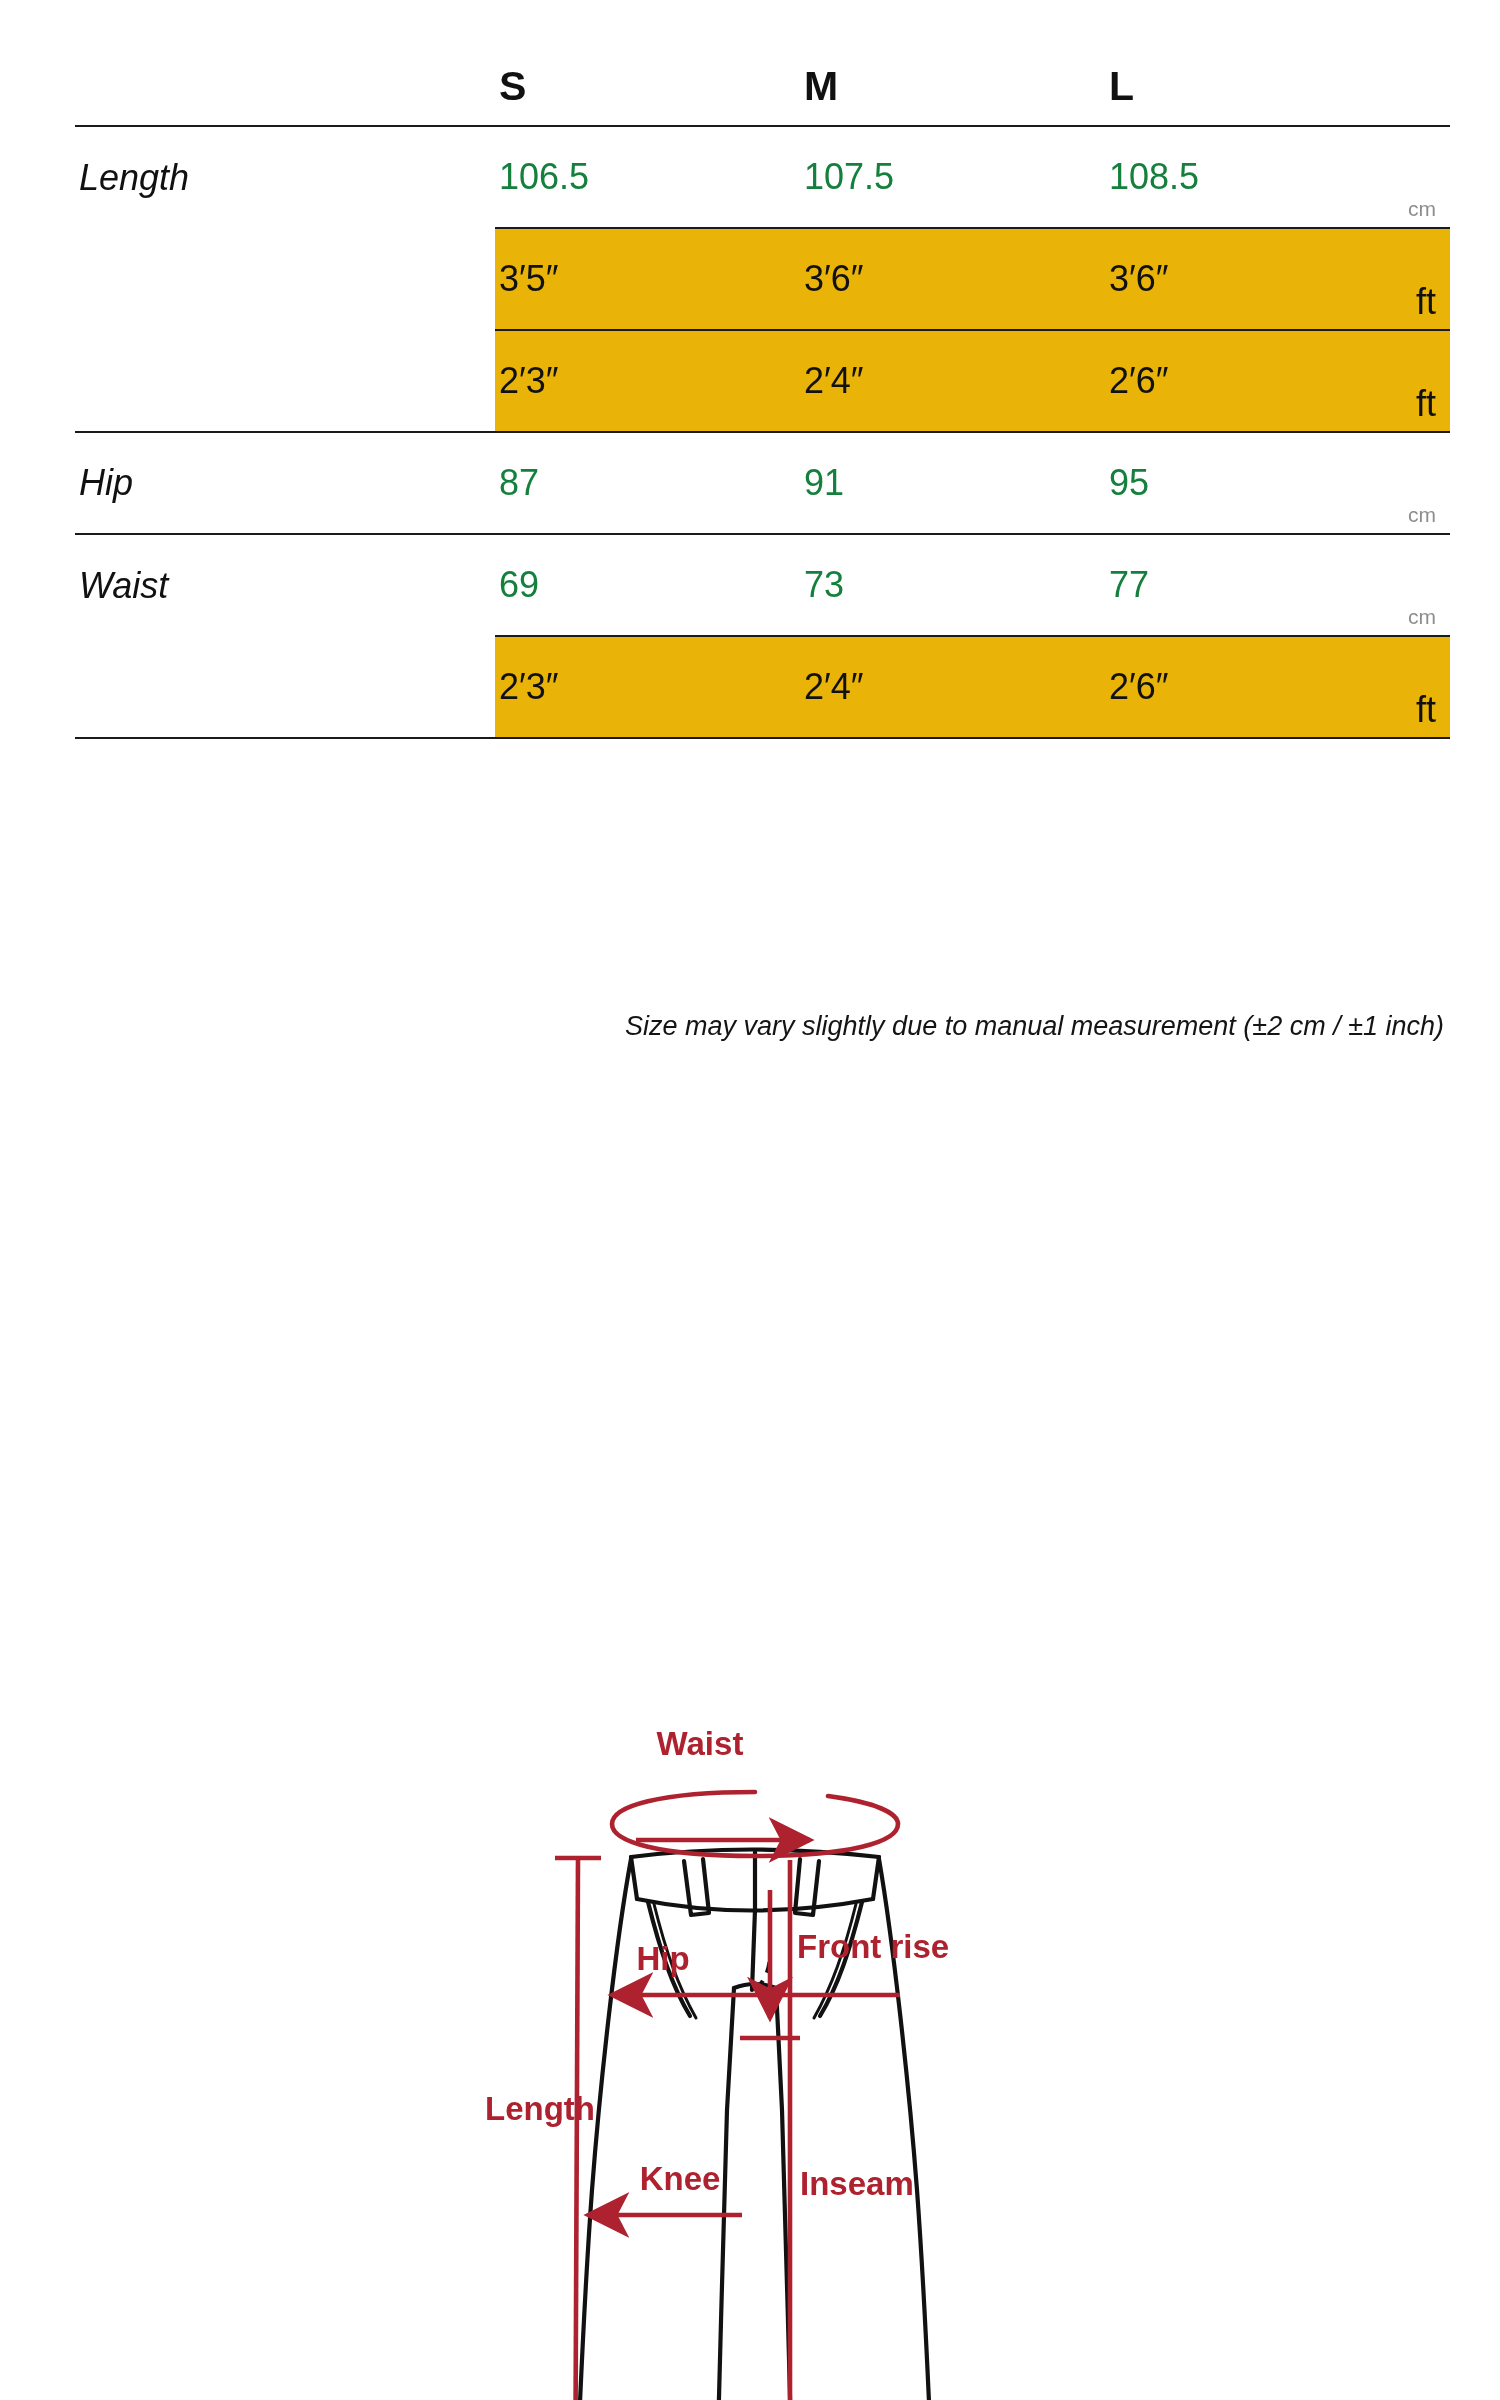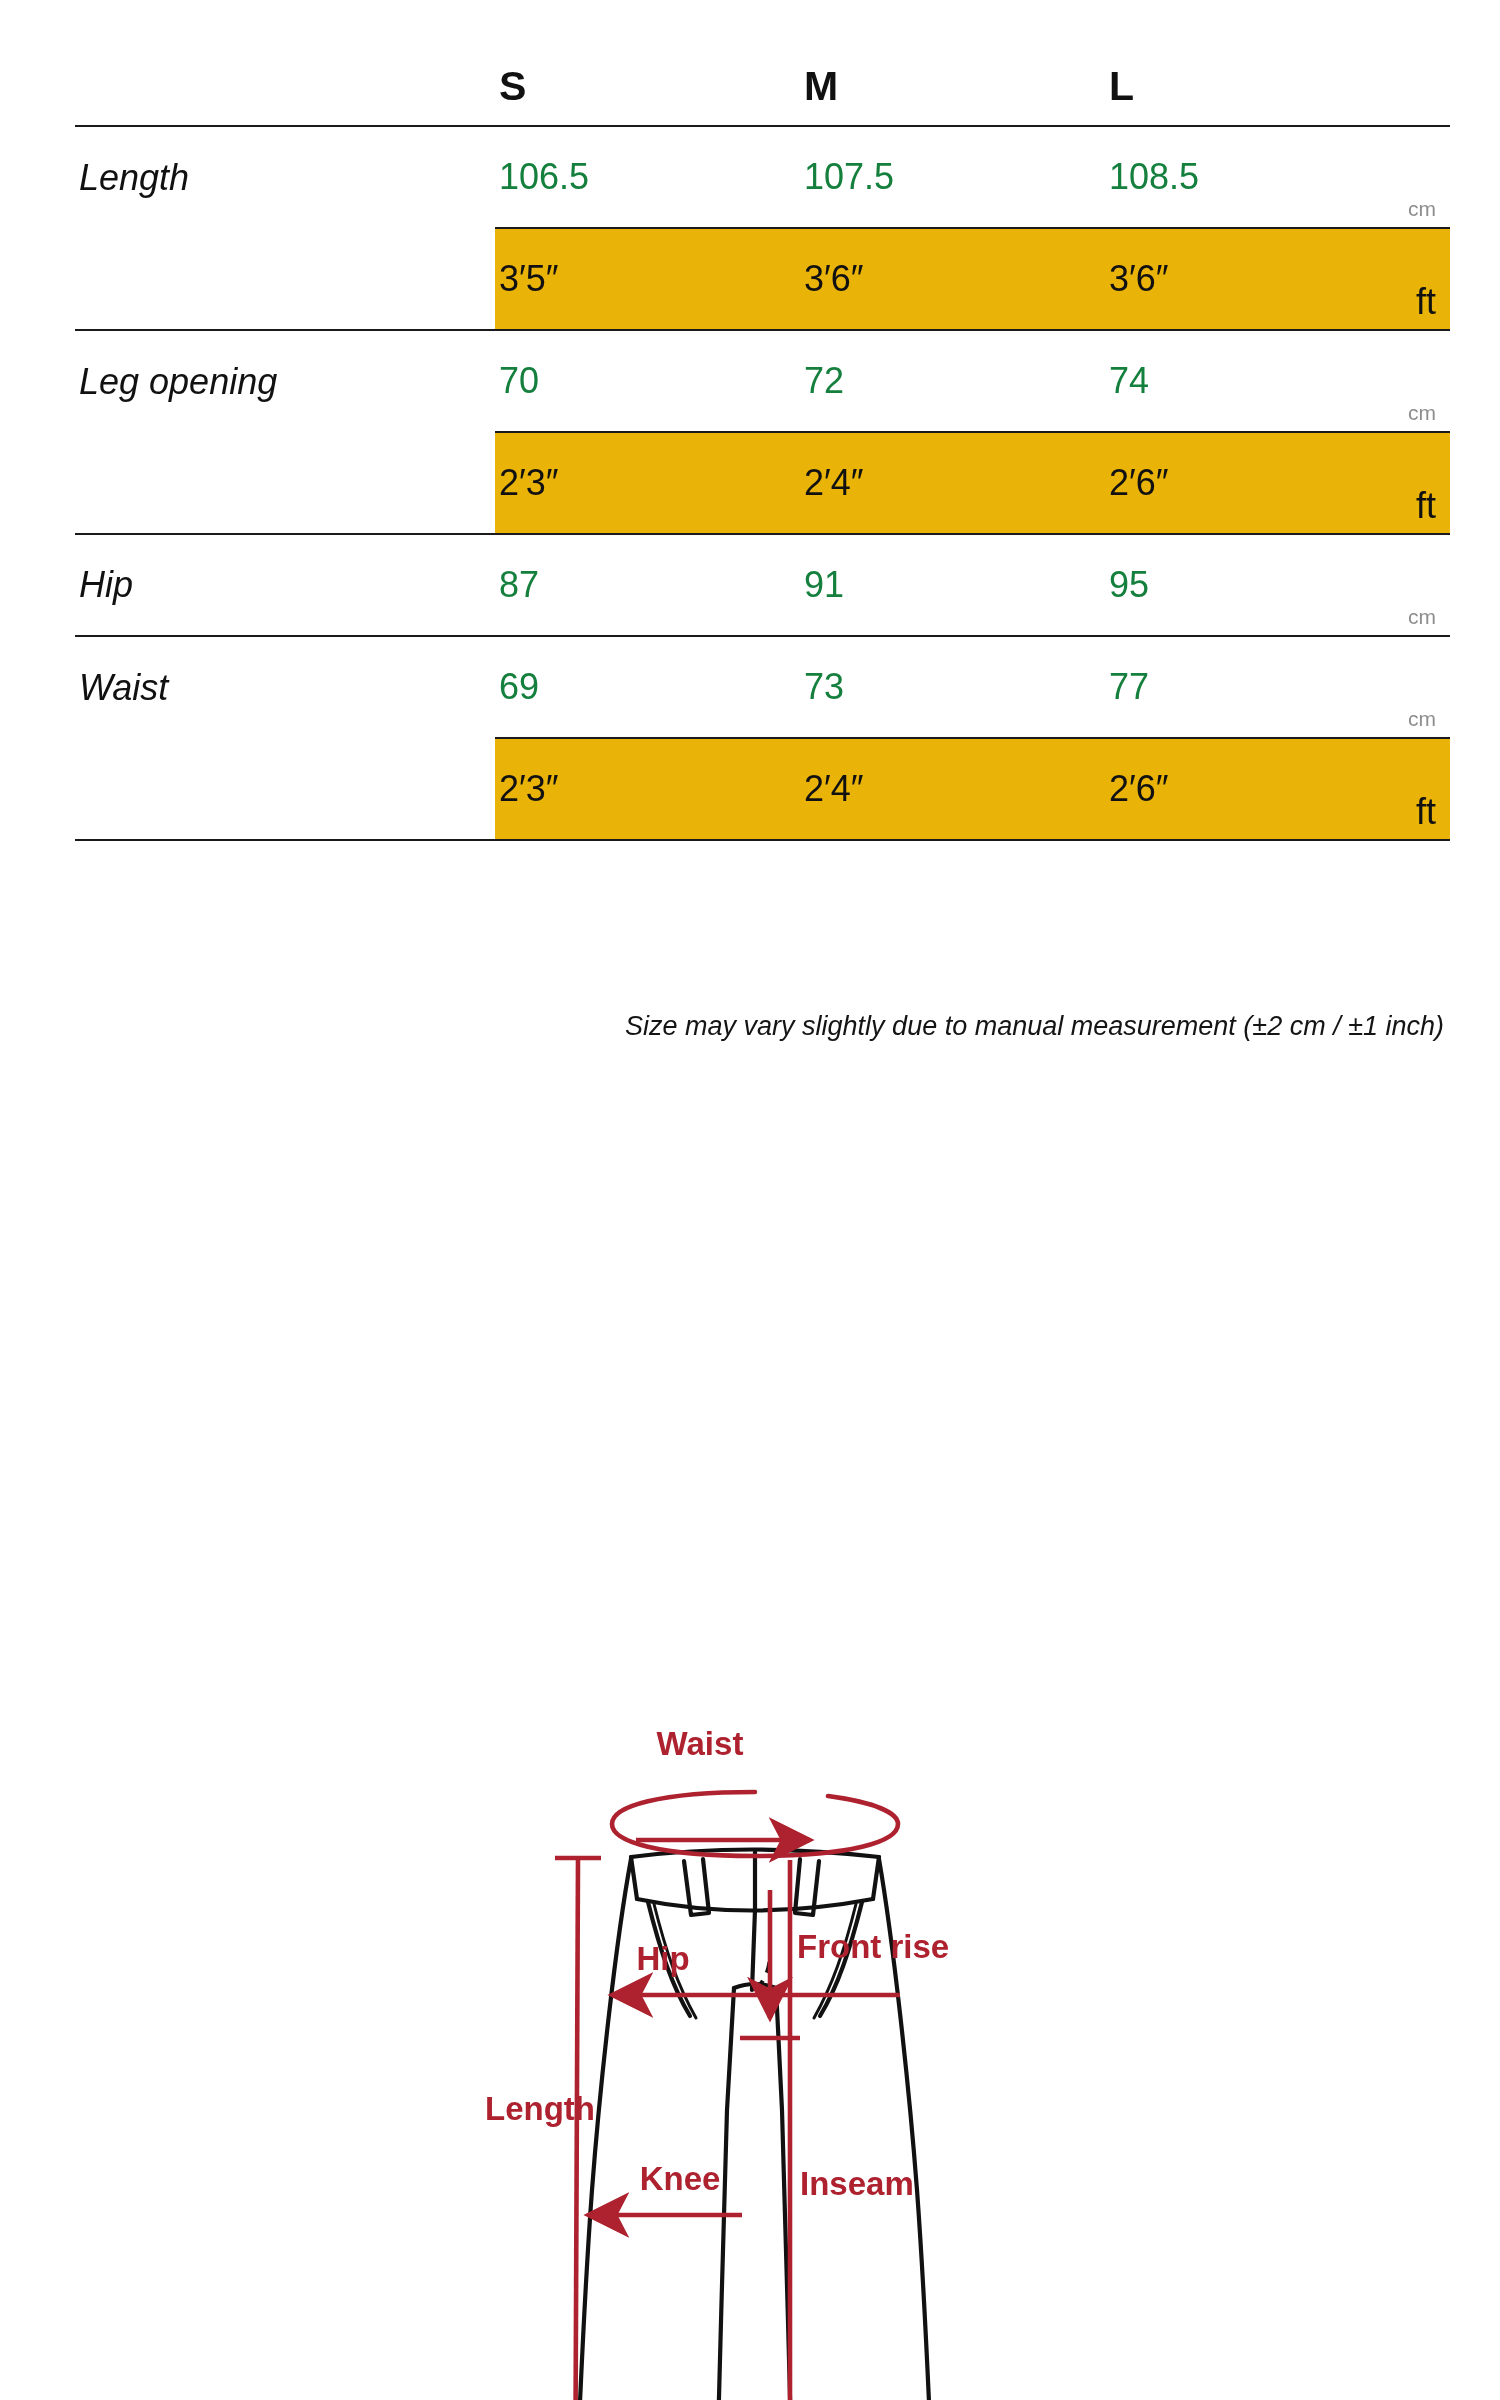--- a/index.html
+++ b/index.html
@@ -163,27 +163,20 @@
           <td class="unit-cell">cm</td>
         </tr>
         <tr class="row-ft">
           <td class="label-cell"></td>
           <td class="val-cell">3′5″</td>
           <td class="val-cell">3′6″</td>
           <td class="val-cell">3′6″</td>
           <td class="unit-cell">ft</td>
         </tr>
 
-        <tr class="row-cm">
-          <td class="label-cell">Leg opening</td>
-          <td class="val-cell">70</td>
-          <td class="val-cell">72</td>
-          <td class="val-cell">74</td>
-          <td class="unit-cell">cm</td>
-        </tr>
         <tr class="row-ft">
           <td class="label-cell"></td>
           <td class="val-cell">2′3″</td>
           <td class="val-cell">2′4″</td>
           <td class="val-cell">2′6″</td>
           <td class="unit-cell">ft</td>
         </tr>
 
         <tr class="row-cm">
           <td class="label-cell">Hip</td>

